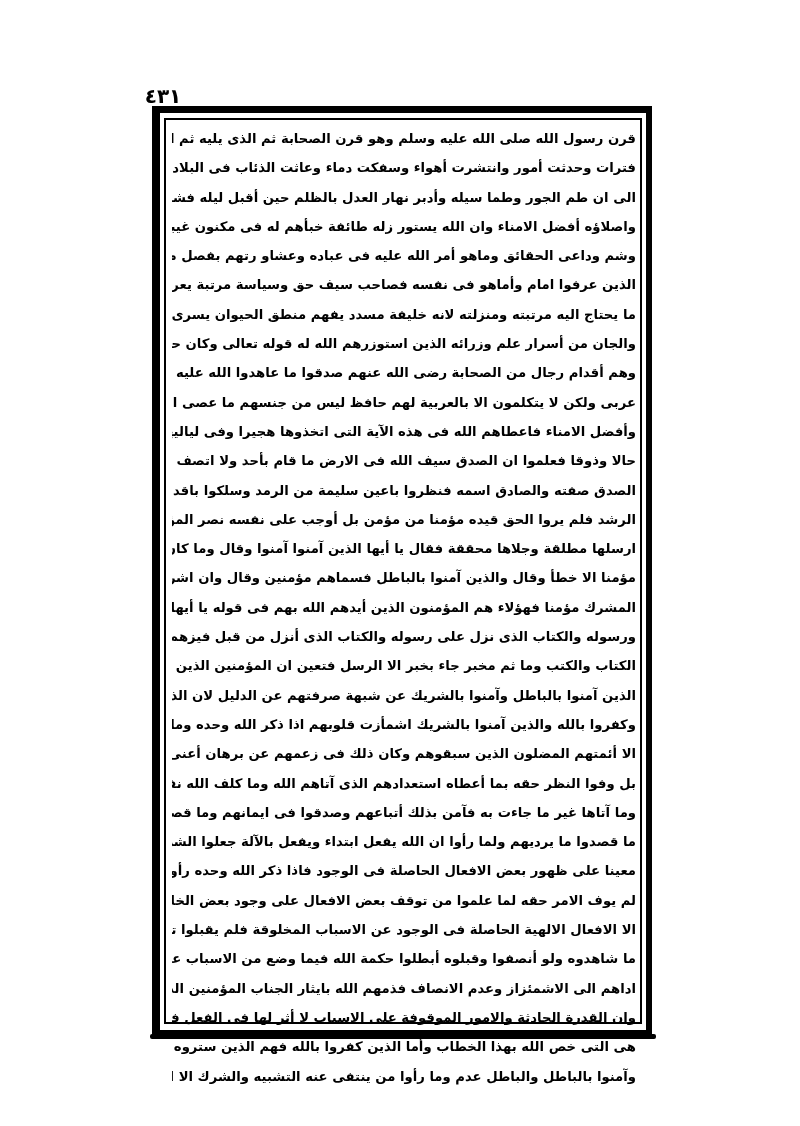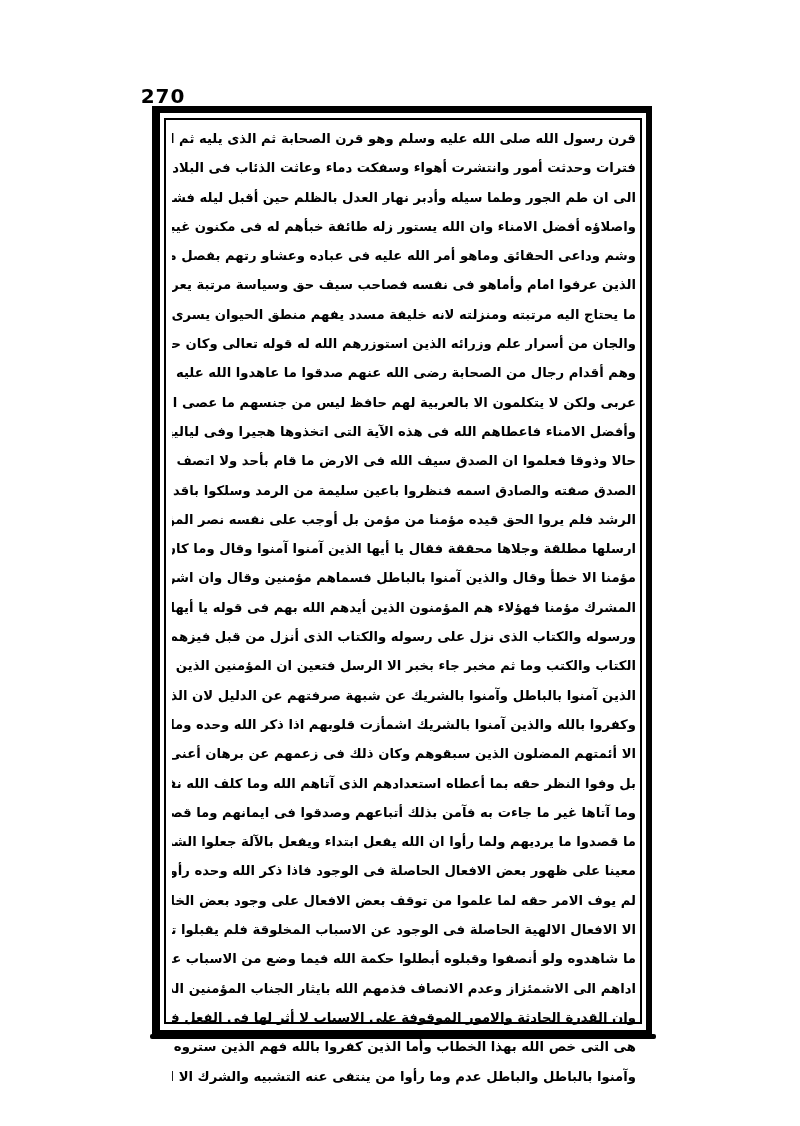--- a/index.html
+++ b/index.html
@@ -31,21 +31,21 @@
   }
   .bottom-rule {
     position: absolute; left: 150px; top: 1034px; width: 506px; height: 5px;
     background: #000; border-radius: 2px;
   }
 </style>
 </head>
 <body>
 
 <div>
-  <div class="page-number">270</div>
+  <div class="page-number">٤٣١</div>
 
   <div class="frame-outer">
     <div class="frame-inner">
       <div class="text-block">
         <span class="line">قرن رسول الله صلى الله عليه وسلم وهو قرن الصحابة ثم الذى يليه ثم الذى يلى الثانى ثم جاء بينهما</span>
         <span class="line">فترات وحدثت أمور وانتشرت أهواء وسفكت دماء وعاثت الذئاب فى البلاد وكثر الفساد</span>
         <span class="line">الى ان طم الجور وطما سيله وأدبر نهار العدل بالظلم حين أقبل ليله فشم داؤه وخبرا الشهداء</span>
         <span class="line">واصلاؤه أفضل الامناء وان الله يستور زله طائفة خبأهم له فى مكنون غيبه أطلعهم كشفا</span>
         <span class="line">وشم وداعى الحقائق وماهو أمر الله عليه فى عباده وعشاو رتهم بفصل ما يفصل وهم العارفون</span>
         <span class="line">الذين عرفوا امام وأماهو فى نفسه فصاحب سيف حق وسياسة مرتبة يعرف من الله قدر</span>

